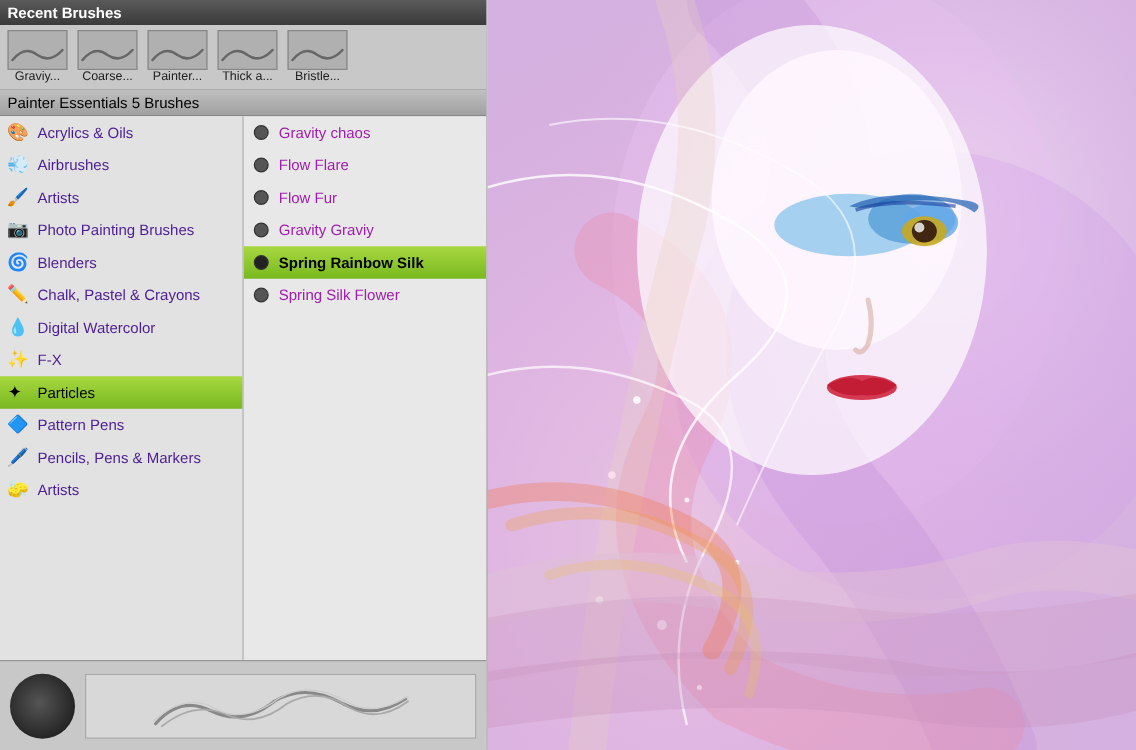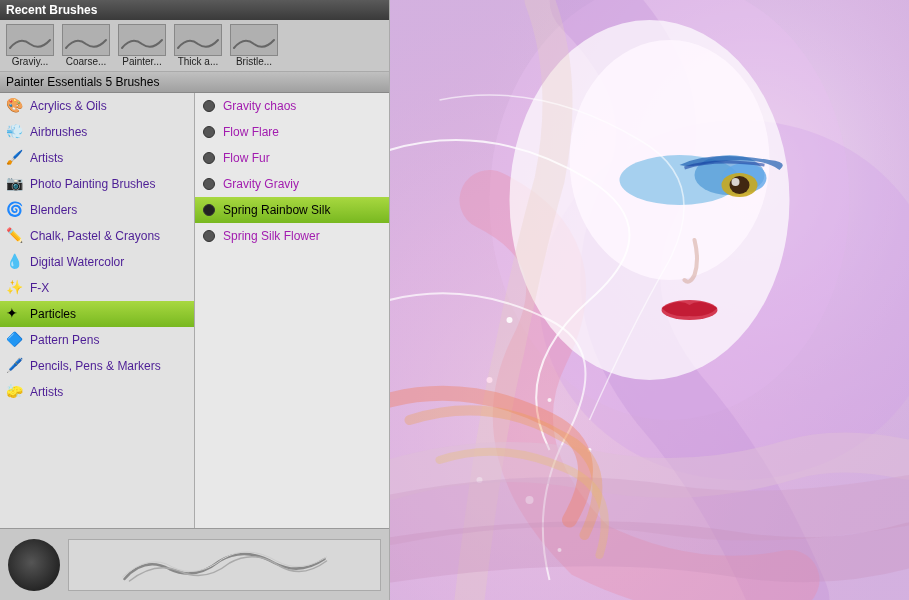--- a/index.html
+++ b/index.html
@@ -151,21 +151,21 @@
     }
     .variant-item.active .variant-dot {
       background: #222;
     }
     .variant-label {
       font-size: 12px;
       color: #a21caf;
     }
     .variant-item.active .variant-label {
       color: #000;
-      font-weight: normal;
+      font-weight: bold;
     }
 
     
     #bottom-preview {
       height: 72px;
       background: #c8c8c8;
       border-top: 1px solid #999;
       display: flex;
       flex-direction: row;
       align-items: center;

